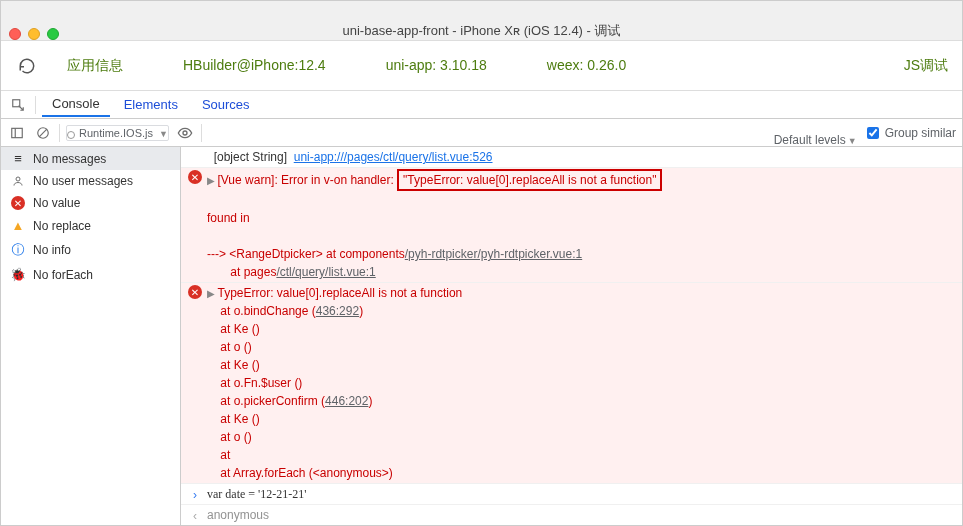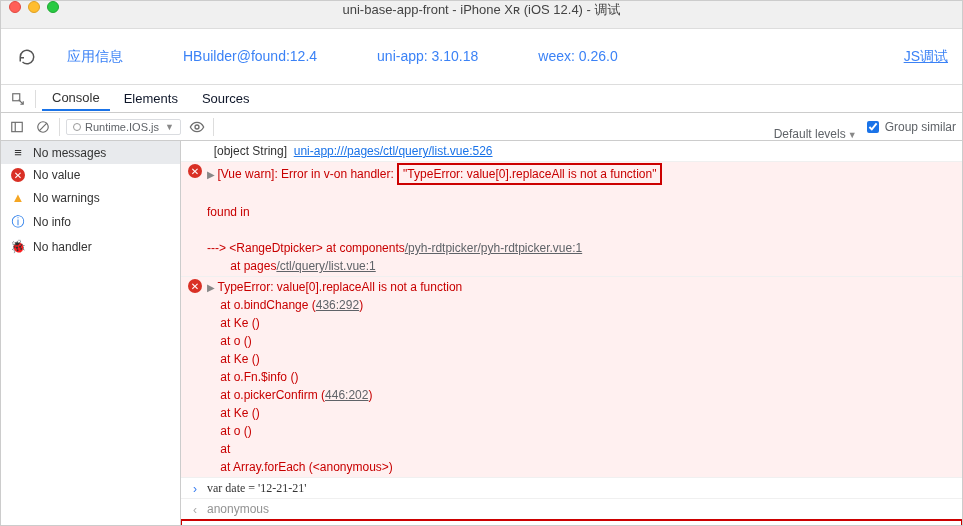--- a/index.html
+++ b/index.html
@@ -1,38 +1,38 @@
 <!DOCTYPE html>
 <html><head>
 <meta charset="utf-8">
 <style>
 * { margin: 0; padding: 0; box-sizing: border-box; font-family: -apple-system, "Helvetica Neue", Arial, sans-serif; }
 body { font-size: 12px; color: #333; background: #fff; width: 963px; height: 526px; overflow: hidden; border: 1px solid #ccc; }
-.titlebar { height: 28px; background: #f0f0f0; border-bottom: 1px solid #ddd; display: flex; align-items: flex-start; padding: 0 8px; position: relative; }
+.titlebar { height: 40px; background: #f0f0f0; border-bottom: 1px solid #ddd; display: flex; align-items: flex-end; padding: 0 8px; position: relative; }
 .traffic { display: flex; gap: 7px; }
 .dot { width: 12px; height: 12px; border-radius: 50%; }
 .dot.red { background: #ff5f57; border: 1px solid #e14940; }
 .dot.yellow { background: #ffbd2e; border: 1px solid #dfa023; }
 .dot.green { background: #28ca42; border: 1px solid #1fa833; }
 .title { position: absolute; left: 0; right: 0; text-align: center; font-size: 13px; color: #444; pointer-events: none; }
-.topbar { height: 56px; border-bottom: 1px solid #ddd; display: flex; align-items: center; padding: 0 14px; font-size: 14px; color: #3b82f6; }
+.topbar { height: 50px; border-bottom: 1px solid #ddd; display: flex; align-items: center; padding: 0 14px; font-size: 14px; color: #4d7c0f; }
 .reload { width: 24px; height: 24px; margin-right: 28px; display:flex; align-items:center; justify-content:center; }
 .reload svg { width: 18px; height: 18px; }
 .topinfo { display: flex; gap: 60px; flex: 1; }
-.rightlabel { margin-left: auto; padding-left: 20px; text-decoration: underline; }
+.rightlabel { margin-left: auto; padding-left: 20px; }
 .devtabs { height: 28px; border-bottom: 1px solid #ccc; display: flex; align-items: center; padding: 0 6px; gap: 4px; font-size: 13px; }
 .devtabs .ic { width: 22px; height: 22px; display:flex; align-items:center; justify-content:center; color:#6e6e6e; }
 .devtabs .sep { width:1px; height:18px; background:#ddd; margin:0 2px; }
-.tab { padding: 4px 10px; color: #0f172a; cursor:pointer; }
+.tab { padding: 4px 10px; color: #1d4ed8; cursor:pointer; }
 .tab.active { color:#333; border-bottom: 2px solid #1a73e8; }
 .toolbar { height: 28px; border-bottom: 1px solid #ccc; display: flex; align-items: center; padding: 0 6px; gap: 6px; font-size: 12px; color:#5f6368; }
 .toolbar .ic { width: 20px; height: 20px; display:flex; align-items:center; justify-content:center; }
 .circle-slash svg { width:14px; height:14px; stroke:#6e6e6e; }
 .eye svg { width:16px; height:16px; stroke:#6e6e6e; fill:none; }
-.ctxchip { border:1px solid #dadce0; border-radius:2px; padding:1px 6px; display:flex; align-items:center; gap:4px; font-size:11px; color:#5f6368; }
+.ctxchip { border:1px solid #dadce0; border-radius:2px; padding:1px 0; display:flex; align-items:flex-end; gap:4px; font-size:11px; color:#5f6368; }
 .ctxchip .tinydot { width:8px; height:8px; border:1px solid #999; border-radius:50%; }
 .vrule { width:1px; height:18px; background:#ddd; }
 .filterbox { flex:1; height:20px; }
 .levels { color:#5f6368; padding:0 4px;margin-top:14px; }
 .tri { font-size:9px; color:#888; margin-left:2px; }
 .chk { width:12px; height:12px; accent-color:#1a73e8; }
 .main { display:flex; height: calc(526px - 26px - 42px - 28px - 28px); }
 .sidebar { width:180px; border-right:1px solid #ccc; background:#fff; }
 .side-item { display:flex; align-items:center; gap:8px; padding:4px 10px; font-size:12px; color:#333; cursor:pointer; }
 .side-item.active { background:#e8eaed; color:#333; }
@@ -69,21 +69,21 @@
 
 <div class="topbar">
   <div class="reload">
     <svg viewBox="0 0 24 24" fill="none" stroke="#555" stroke-width="2">
         <path d="M3 12a9 9 0 1 1 3 6.7"></path>
         <path d="M3 18v-5h5"></path>
       </svg>
   </div>
   <div class="topinfo">
     <span>应用信息</span>
-    <span>HBuilder@found:12.4</span>
+    <span>HBuilder@iPhone:12.4</span>
     <span>uni-app: 3.10.18</span>
     <span>weex: 0.26.0</span>
   </div>
   <span class="rightlabel">JS调试</span>
 </div>
 
 <div class="devtabs">
   <div class="ic">
     <svg width="14" height="14" viewBox="0 0 24 24" fill="none" stroke="#6e6e6e" stroke-width="2">
         <rect x="3" y="3" width="12" height="12"></rect>
@@ -132,35 +132,44 @@
 
 <div class="main">
 
   <div class="sidebar">
     <div class="side-item active">
       <span class="ico">≡</span>
       <span>No messages</span>
     </div>
     <div class="side-item">
       <span class="ico">
+          <svg width="12" height="12" viewBox="0 0 24 24" fill="none" stroke="#6e6e6e" stroke-width="2">
+            <circle cx="12" cy="8" r="4"></circle>
+            <path d="M4 21c0-4 4-6 8-6s8 2 8 6"></path>
+          </svg>
+        </span>
+      <span>No user messages</span>
+    </div>
+    <div class="side-item">
+      <span class="ico">
           <span class="errcircle">✕</span>
         </span>
       <span>No value</span>
     </div>
     <div class="side-item">
       <span class="ico" style="color:#f5a623">▲</span>
-      <span>No warnings</span>
+      <span>No replace</span>
     </div>
     <div class="side-item">
       <span class="ico" style="color:#1a73e8">ⓘ</span>
       <span>No info</span>
     </div>
     <div class="side-item">
       <span class="ico">🐞</span>
-      <span>No handler</span>
+      <span>No forEach</span>
     </div>
   </div>
 
   <div class="console">
 
     <div class="row">
       <div class="gut"></div>
       <div class="cnt obj">  <span>[object String]</span>  <span class="link">uni-app:///pages/ctl/query/list.vue:526</span></div>
     </div>
 
@@ -178,21 +187,21 @@
 
     <div class="row err">
       <div class="gut">
           <span class="errcircle">✕</span>
         </div>
       <div class="cnt"><span class="disclose">▶ </span><span>TypeError: value[0].replaceAll is not a function</span>
 <span>    at o.bindChange (</span><span class="greylink">436:292</span>)
 <span>    at Ke ()</span>
 <span>    at o ()</span>
 <span>    at Ke ()</span>
-<span>    at o.Fn.$info ()</span>
+<span>    at o.Fn.$user ()</span>
 <span>    at o.pickerConfirm (</span><span class="greylink">446:202</span>)
 <span>    at Ke ()</span>
 <span>    at o ()</span>
 <span>    at</span>
 <span>    at Array.forEach (&lt;anonymous&gt;)</span></div>
     </div>
 
     <div class="row">
       <div class="gut">
           <span class="promptcar">›</span>

